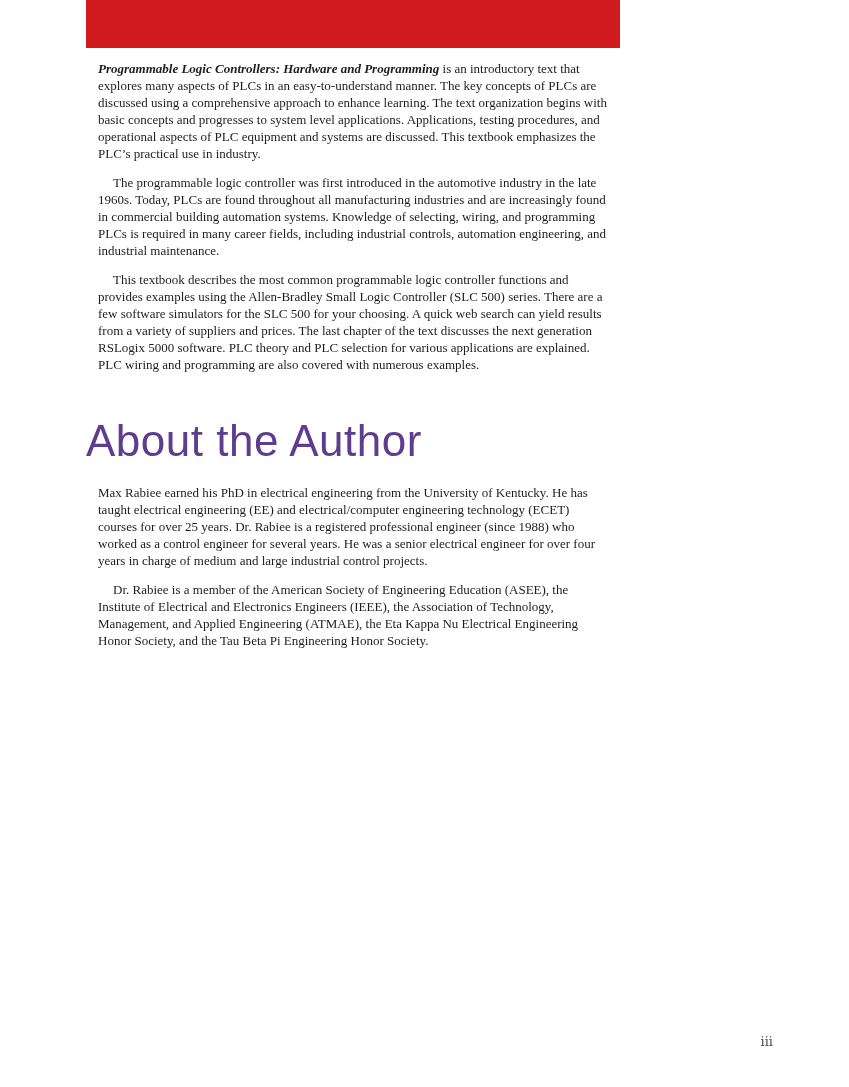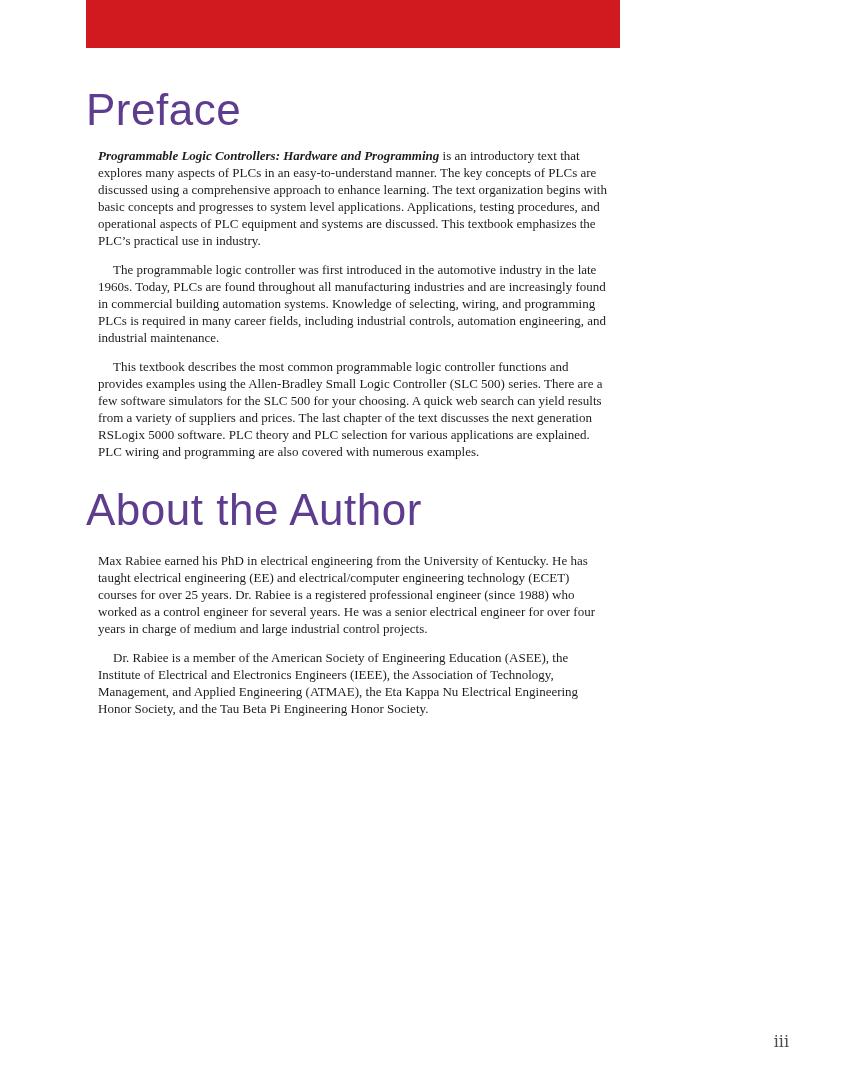--- a/index.html
+++ b/index.html
@@ -36,58 +36,57 @@
   h1.heading {
     font-family: "Liberation Sans", sans-serif;
     font-weight: 300;
     color: var(--heading_purple, #5e3d8e);
     font-size: 44px;
     line-height: 1.08;
     letter-spacing: 0.5px;
     margin: 38px 0 13px 0;
   }
   h1.heading.about {
-    margin-top: 26px;
+    margin-top: 44px;
     margin-bottom: 19px;
   }
   p.body {
     font-size: 13px;
     line-height: 17px;
     color: var(--body_text, #1d1d1b);
     margin: 12px;
     text-align: left;
   }
   p.body.indent {
     text-indent: 15px;
     font-family: Liberation Serif, serif;
   }
   .book-title-emphasis {
     font-weight: bold;
     font-style: italic;
   }
   .page-number {
     position: absolute;
-    right: 60px;
+    right: 76px;
     top: 1035px;
     font-family: "DejaVu Serif", serif;
-    font-size: 16px;
+    font-size: 13px;
     line-height: 14px;
     color: var(--page_number_gray, #4c4c4c);
   }
 </style>
 </head>
 <body>
 
 <div class="page">
 
   <div class="chapter-banner"></div>
 
   <div class="content">
 
-    <h1 class="heading">Preface</h1>
 
     <p class="body"><span class="book-title-emphasis">Programmable Logic Controllers: Hardware and Programming</span><span> is an introductory text that explores many aspects of PLCs in an easy-to-understand manner. The key concepts of PLCs are discussed using a comprehensive approach to enhance learning. The text organization begins with basic concepts and progresses to system level applications. Applications, testing procedures, and operational aspects of PLC equipment and systems are discussed. This textbook emphasizes the PLC’s practical use in industry.</span></p>
 
     <p class="body indent">The programmable logic controller was first introduced in the automotive industry in the late 1960s. Today, PLCs are found throughout all manufacturing industries and are increasingly found in commercial building automation systems. Knowledge of selecting, wiring, and programming PLCs is required in many career fields, including industrial controls, automation engineering, and industrial maintenance.</p>
 
     <p class="body indent">This textbook describes the most common programmable logic controller functions and provides examples using the Allen-Bradley Small Logic Controller (SLC 500) series. There are a few software simulators for the SLC 500 for your choosing. A quick web search can yield results from a variety of suppliers and prices. The last chapter of the text discusses the next generation RSLogix 5000 software. PLC theory and PLC selection for various applications are explained. PLC wiring and programming are also covered with numerous examples.</p>
 
     <h1 class="heading about">About the Author</h1>
 
     <p class="body">Max Rabiee earned his PhD in electrical engineering from the University of Kentucky. He has taught electrical engineering (EE) and electrical/computer engineering technology (ECET) courses for over 25 years. Dr. Rabiee is a registered professional engineer (since 1988) who worked as a control engineer for several years. He was a senior electrical engineer for over four years in charge of medium and large industrial control projects.</p>

